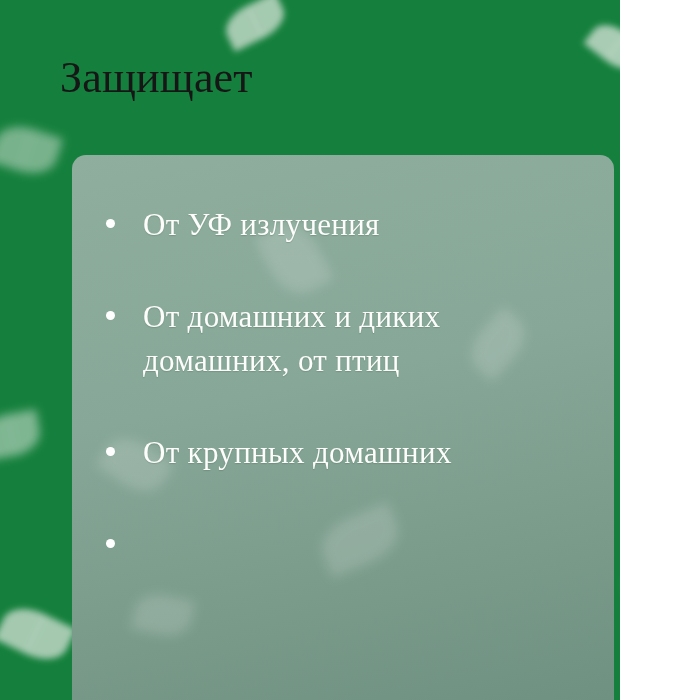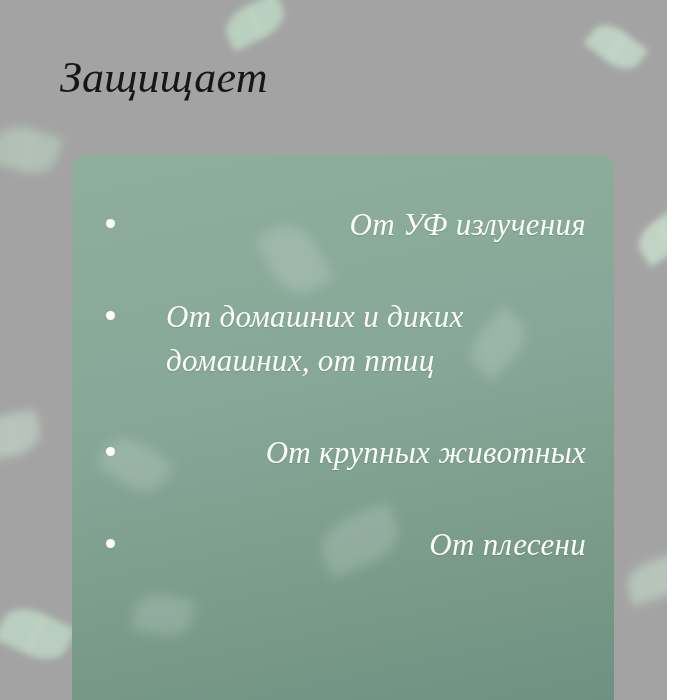--- a/index.html
+++ b/index.html
@@ -8,25 +8,24 @@
   }
   body {
     width: 700px;
     height: 700px;
     overflow: hidden;
     font-family: "Liberation Serif", "DejaVu Serif", serif;
   }
 
   #slide {
     position: relative;
-    width: 667px;
+    width: 620px;
     height: 700px;
-    background: #a3a3a3;
+    background: #15803d;
     overflow: hidden;
-    font-style: italic;
   }
 
   
   .leaf-layer {
     position: absolute;
     inset: 0;
     pointer-events: none;
   }
   .leaf {
     position: absolute;
@@ -86,21 +85,20 @@
     list-style: none;
     margin: 0;
     padding: 48px 28px 0 34px;
     box-sizing: border-box;
   }
   .bullet-item {
     position: relative;
     display: flex;
     align-items: flex-start;
     margin-bottom: 48px;
-    justify-content: space-between;
   }
   .bullet-dot {
     flex: 0 0 auto;
     width: 9px;
     height: 9px;
     border-radius: 50%;
     background: #ffffff;
     margin-top: 16px;
     margin-right: 28px;
   }
@@ -169,22 +167,21 @@
         <li class="bullet-item">
           <span class="bullet-dot"></span>
           <span class="bullet-text">От УФ излучения</span>
         </li>
         <li class="bullet-item">
           <span class="bullet-dot"></span>
           <span class="bullet-text">От домашних и диких домашних, от птиц</span>
         </li>
         <li class="bullet-item">
           <span class="bullet-dot"></span>
-          <span class="bullet-text">От крупных животных</span>
+          <span class="bullet-text">От крупных домашних</span>
         </li>
         <li class="bullet-item">
           <span class="bullet-dot"></span>
-          <span class="bullet-text">От плесени</span>
         </li>
       </ul>
   </div>
 
 </div>
 
 </body></html>

